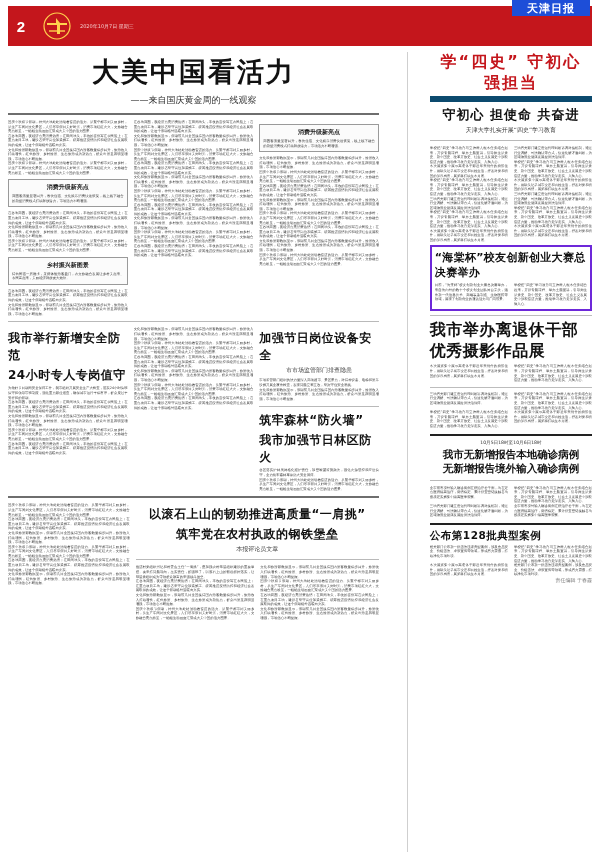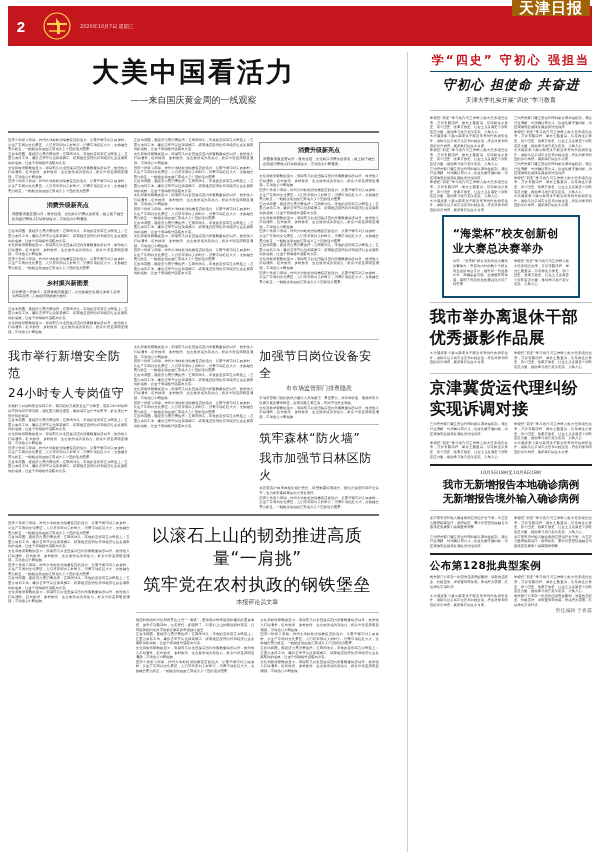--- a/index.html
+++ b/index.html
@@ -29,91 +29,91 @@
     flex:1;color:#ffffff;font-size:22px;font-weight:bold;letter-spacing:1px;
     white-space:nowrap;padding-left:2px;
     font-family:"DejaVu Sans", sans-serif;
   }
   .masthead-date{
     color:#f4c9ca;font-size:5px;padding-right:6px;white-space:nowrap;
     font-family:"DejaVu Sans", sans-serif;
   }
   .paper-logo{
     position:absolute;right:10px;top:0px;width:78px;height:16px;
-    background:#a16207;color:#fff;font-size:15px;font-weight:bold;
+    background:#1d4ed8;color:#fff;font-size:11px;font-weight:bold;
     display:flex;align-items:center;justify-content:center;letter-spacing:1px;
     font-family:Liberation Mono, monospace;
   }
 
   
   .sheet{
     position:absolute;left:8px;top:52px;width:584px;height:800px;
     display:flex;gap:17px;
   }
   .col-left{width:404px;padding:0 6px 0 0;box-sizing:border-box;}
   .vrule{width:1px;background:#cfcfcf;margin:0 5px;}
   .col-right{width:174px;box-sizing:border-box;}
 
   
   .headline-main{
     text-align:center;font-size:27px;font-weight:bold;color:#111;
     letter-spacing:2px;margin:2px 0 4px;
     font-family:"DejaVu Sans", sans-serif;
   }
   .subhead-main{
-    text-align:center;font-size:9px;color:#333;margin-bottom:24px;
+    text-align:center;font-size:9px;color:#333;margin-bottom:6px;
     font-family:"DejaVu Sans", sans-serif;
   }
 
   
   .tblock{font-size:3.4px;line-height:4.6px;color:#3a3a3a;text-align:justify;
     word-break:break-all;overflow:hidden;font-family:"DejaVu Sans", sans-serif;}
 
   .cols3{display:flex;gap:6px;}
   .cols3 > div{flex:1;}
   .cols2{display:flex;gap:6px;}
   .cols2 > div{flex:1;}
 
   .hline{height:1px;background:#b9b9b9;margin:5px 0;}
   .hline.dark{background:#6e6e6e;height:2px;}
 
   .sec-title{
-    font-size:12px;font-weight:normal;color:#111;letter-spacing:.5px;margin:3px 0 2px;
-    font-family:"DejaVu Sans", sans-serif;
-  }
-  .sec-title.lg{font-size:17px;}
+    font-size:12px;font-weight:bold;color:#111;letter-spacing:.5px;margin:3px 0 2px;
+    font-family:"DejaVu Sans", sans-serif;
+  }
+  .sec-title.lg{font-size:12px;}
   .sec-title.center{text-align:center;}
   .sec-sub{font-size:6px;color:#444;text-align:center;margin-bottom:3px;
     font-family:"DejaVu Sans", sans-serif;}
 
   .boxed{
     border:1px solid #9a9a9a;padding:3px;margin:4px 0;background:#fbfbfb;
   }
   .boxed .bt{font-size:6px;font-weight:bold;text-align:center;color:#222;margin-bottom:2px;
     font-family:"DejaVu Sans", sans-serif;}
 
   
   .banner-red{
-    text-align:center;color:#c4161c;font-size:12px;font-weight:bold;letter-spacing:2px;
-    border-bottom:1px solid #0c4a6e;padding-bottom:2px;margin-bottom:4px;
+    text-align:center;color:#c4161c;font-size:16px;font-weight:bold;letter-spacing:2px;
+    border-bottom:6px solid #0c4a6e;padding-bottom:2px;margin-bottom:4px;
     font-family:"DejaVu Sans", sans-serif;
   }
   .r-title{
     font-size:13px;font-weight:bold;color:#111;text-align:center;letter-spacing:1px;
-    margin:2px 0;font-family:"DejaVu Sans", sans-serif;font-style:italic;
+    margin:2px 0;font-family:"DejaVu Sans", sans-serif;
   }
   .r-sub{font-size:6px;color:#333;text-align:center;margin-bottom:3px;
     font-family:"DejaVu Sans", sans-serif;}
   .r-head{
     font-size:16px;font-weight:bold;color:#111;margin:4px 0 2px;letter-spacing:.5px;
     font-family:"DejaVu Sans", sans-serif;
   }
   .r-head.sm{font-size:10.5px;}
   .highlight-box{
-    border:2px solid #0c4a6e;padding:9px;margin:3px 12px;
+    border:2px solid #6d28d9;padding:3px;margin:3px 0;
   }
   .highlight-box .hb-title{
     font-size:11px;font-weight:bold;color:#111;margin-bottom:3px;letter-spacing:.3px;
     font-family:"DejaVu Sans", sans-serif;
   }
   .rule-thick{height:2px;background:#222;margin:5px 0 4px;}
   .rule-thin{height:1px;background:#bdbdbd;margin:4px 0;}
   .dateline{font-size:4.6px;color:#333;text-align:center;margin:2px 0;
     font-family:"DejaVu Sans", sans-serif;}
   .epi-title{font-size:10.5px;font-weight:bold;color:#111;text-align:center;line-height:14px;
@@ -301,21 +301,20 @@
       </div>
 
       <div class="rule-thin"></div>
       <div class="r-head">我市举办离退休干部优秀摄影作品展</div>
       <div class="cols2">
         <div class="tblock">本次展览集中展示离退休干部近年来创作的摄影佳作，用镜头记录城市变迁和百姓生活，抒发对党和祖国的深厚感情，展览将持续至本月底。</div>
         <div class="tblock">学校把“四史”学习教育与立德树人根本任务结合起来，开设专题课程、举办主题宣讲，引导师生从党史、新中国史、改革开放史、社会主义发展史中汲取奋进力量，推动学习教育走深走实、入脑入心。</div>
       </div>
 
       <div class="rule-thin"></div>
-      <div class="r-head">京津冀货运代理纠纷实现诉调对接</div>
       <div class="cols2">
         <div class="tblock">三地有关部门建立货运代理纠纷诉调对接机制，通过行业调解、司法确认等方式，快速化解矛盾纠纷，为区域物流业健康发展提供法治保障。</div>
         <div class="tblock">学校把“四史”学习教育与立德树人根本任务结合起来，开设专题课程、举办主题宣讲，引导师生从党史、新中国史、改革开放史、社会主义发展史中汲取奋进力量，推动学习教育走深走实、入脑入心。</div>
       </div>
       <div class="cols2">
         <div class="tblock">学校把“四史”学习教育与立德树人根本任务结合起来，开设专题课程、举办主题宣讲，引导师生从党史、新中国史、改革开放史、社会主义发展史中汲取奋进力量，推动学习教育走深走实、入脑入心。</div>
         <div class="tblock">本次展览集中展示离退休干部近年来创作的摄影佳作，用镜头记录城市变迁和百姓生活，抒发对党和祖国的深厚感情，展览将持续至本月底。</div>
       </div>
 
       <div class="rule-thick"></div>

